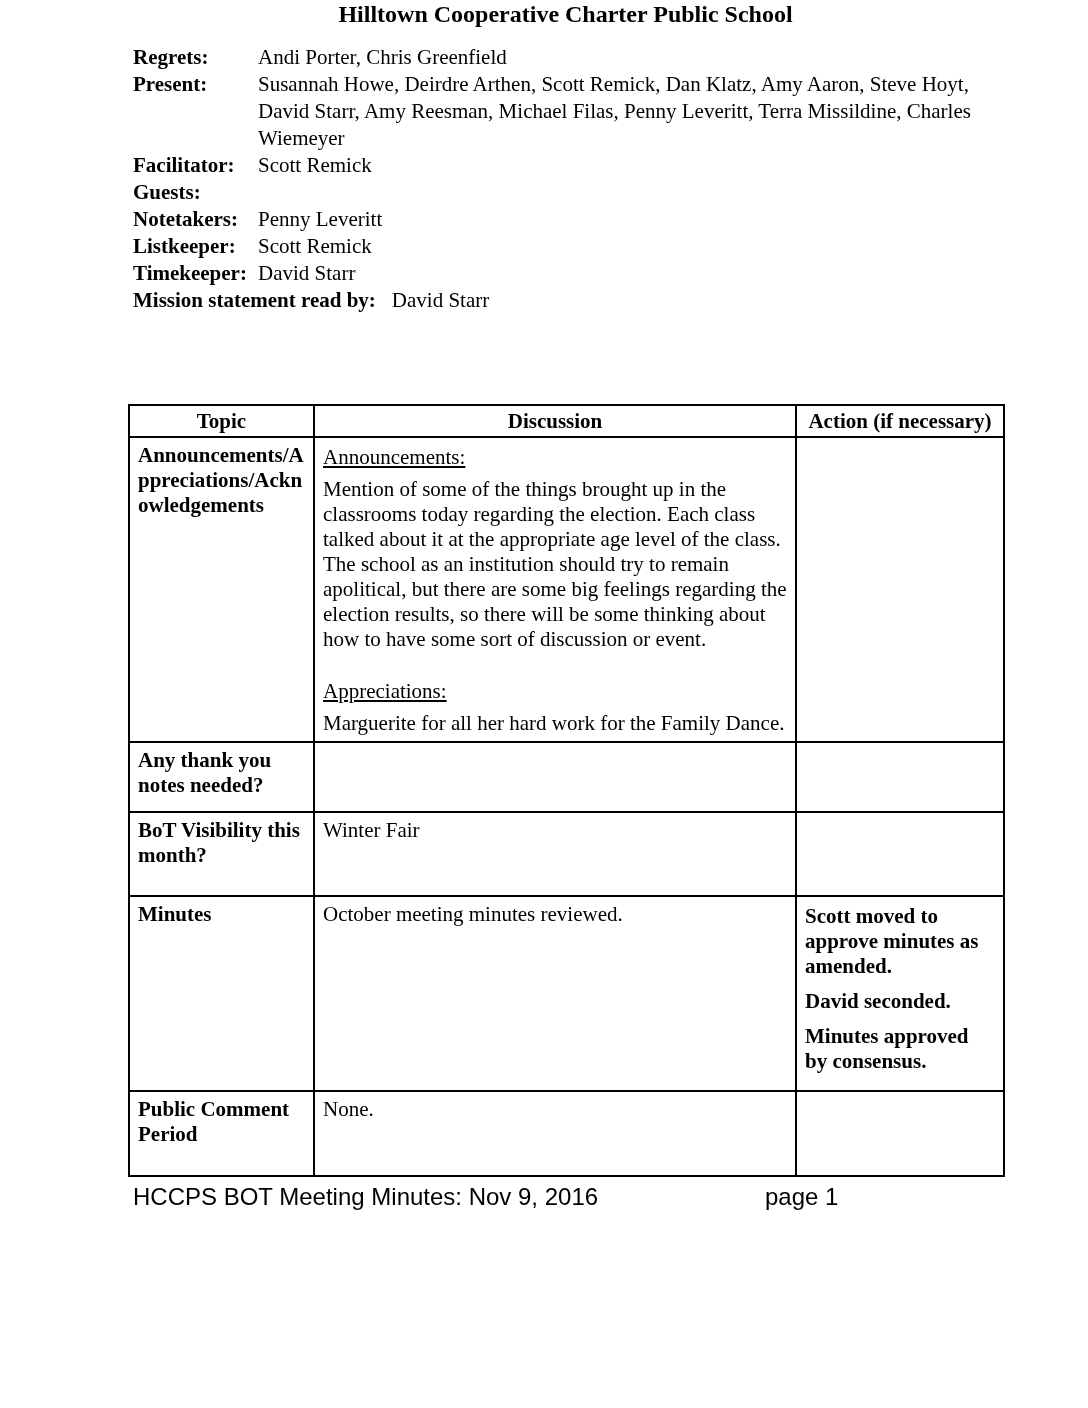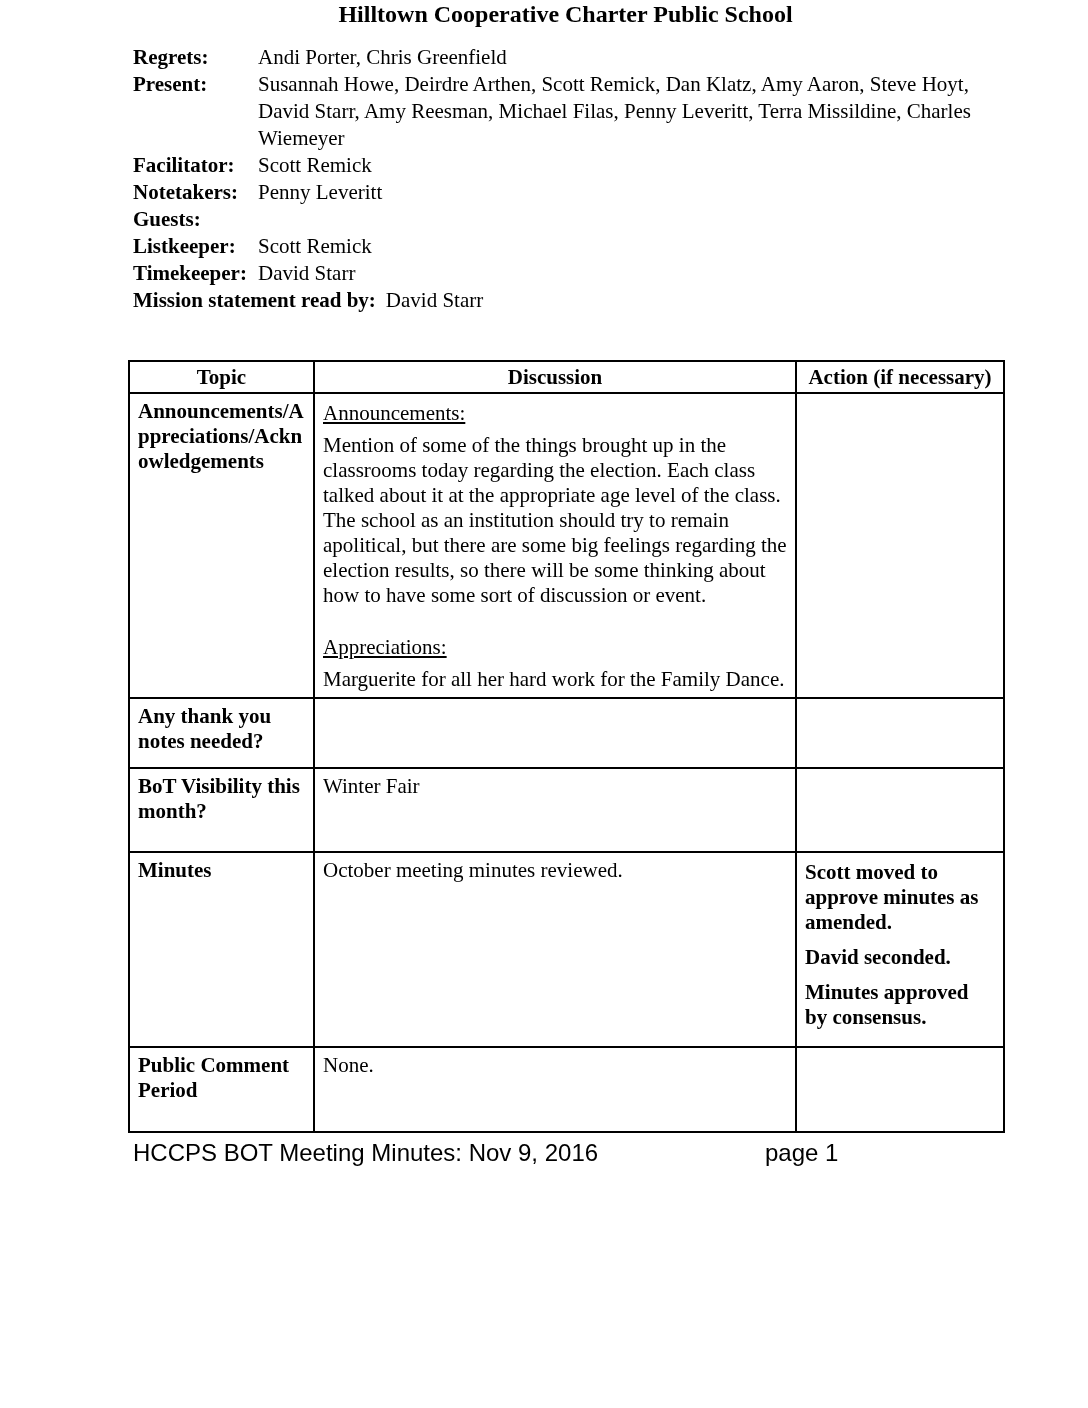--- a/index.html
+++ b/index.html
@@ -39,26 +39,26 @@
     line-height: 27px;
   }
   .meta-row { display: flex; }
   .meta-label {
     font-weight: bold;
     width: 125px;
     flex: none;
   }
   .meta-row.inline .meta-label {
     width: auto;
-    margin-right: 10px;
+    margin-right: 16px;
   }
   .meta-value { flex: 1; }
 
   table.minutes {
-    margin-top: 46px;
+    margin-top: 90px;
     width: 875px;
     table-layout: fixed;
     border-collapse: collapse;
     font-size: 21px;
     line-height: 25px;
   }
   table.minutes th, table.minutes td {
     border: 2px solid #000000;
     vertical-align: top;
     padding: 5px 8px;
@@ -109,26 +109,26 @@
     </div>
     <div class="meta-row">
       <span class="meta-label">Present:</span>
       <span class="meta-value">Susannah Howe, Deirdre Arthen, Scott Remick, Dan Klatz, Amy Aaron, Steve Hoyt, David Starr, Amy Reesman, Michael Filas, Penny Leveritt, Terra Missildine, Charles Wiemeyer</span>
     </div>
     <div class="meta-row">
       <span class="meta-label">Facilitator:</span>
       <span class="meta-value">Scott Remick</span>
     </div>
     <div class="meta-row">
+      <span class="meta-label">Guests:</span>
+      <span class="meta-value"></span>
+    </div>
+    <div class="meta-row">
       <span class="meta-label">Notetakers:</span>
       <span class="meta-value">Penny Leveritt</span>
-    </div>
-    <div class="meta-row">
-      <span class="meta-label">Guests:</span>
-      <span class="meta-value"></span>
     </div>
     <div class="meta-row">
       <span class="meta-label">Listkeeper:</span>
       <span class="meta-value">Scott Remick</span>
     </div>
     <div class="meta-row">
       <span class="meta-label">Timekeeper:</span>
       <span class="meta-value">David Starr</span>
     </div>
     <div class="meta-row inline">

